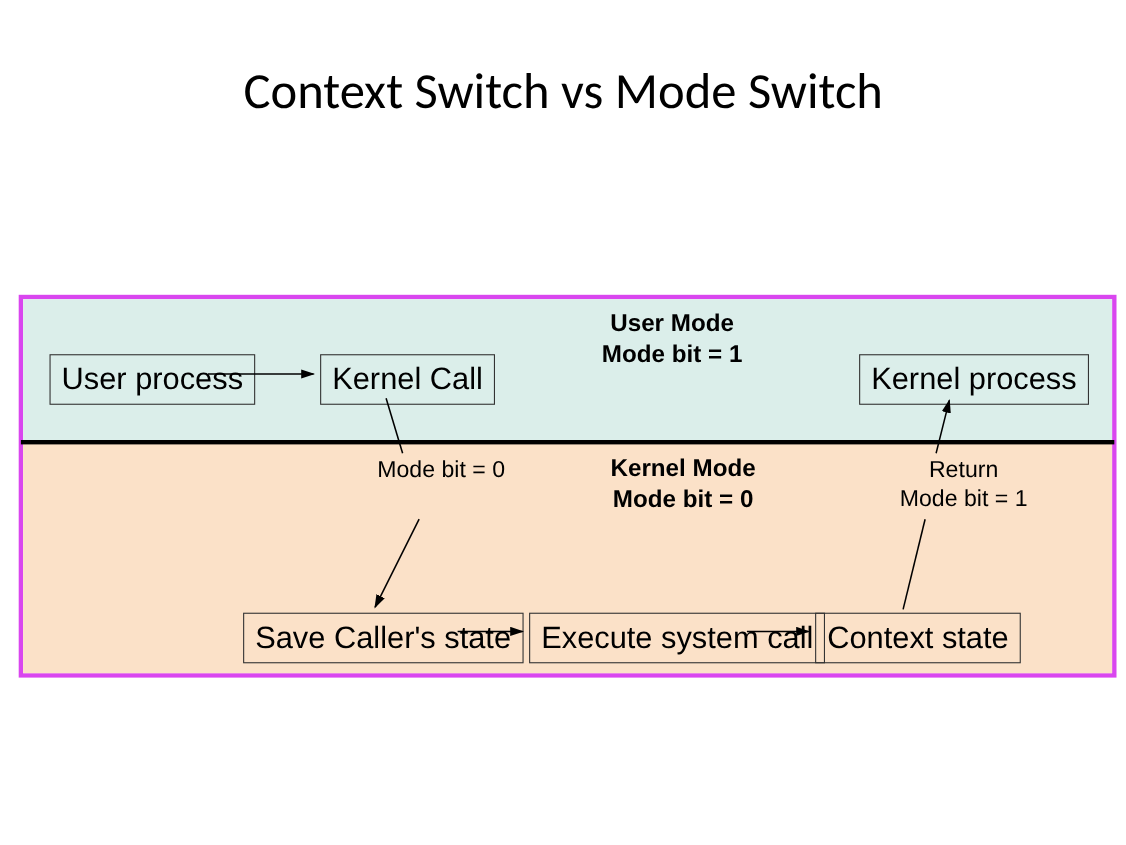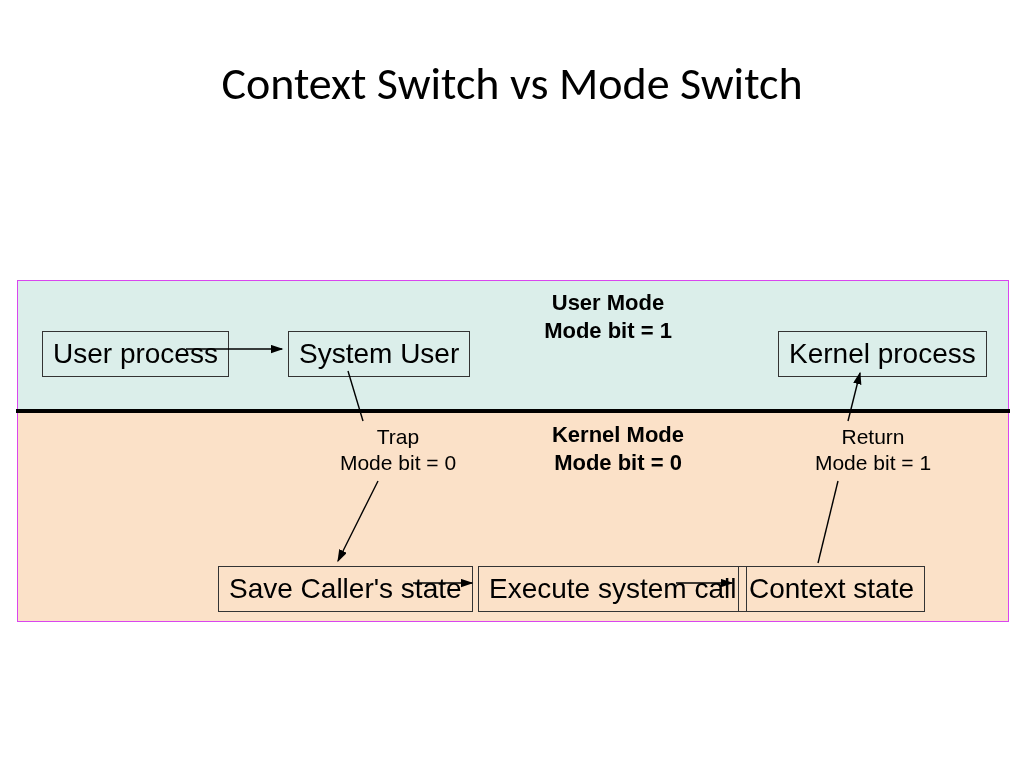--- a/index.html
+++ b/index.html
@@ -1,18 +1,18 @@
 <!DOCTYPE html>
 <html><head>
 <meta charset="utf-8">
 <style>
 html,body{margin:0;padding:0;width:1024px;height:768px;background:#fff;font-family:Arial,Helvetica,sans-serif}
 .slide{position:relative;width:1024px;height:652px}
 .title{position:absolute;left:0;right:0;top:55px;text-align:center;font-family:Calibri,Arial,sans-serif;font-size:46px;font-weight:400;color:#000}
-.diagram{position:absolute;left:17px;top:280px;width:990px;height:340px;border:1px solid #d946ef}
+.diagram{position:absolute;left:17px;top:268px;width:990px;height:340px;border:4px solid #d946ef}
 .user-region{position:absolute;left:0;top:0;width:100%;height:130px;background:#dbeeea}
 .kernel-region{position:absolute;left:0;top:130px;width:100%;height:210px;background:#fbe1c8}
 .divider{position:absolute;left:-2px;top:128px;width:994px;height:4px;background:#000}
 .hdr{position:absolute;font-weight:bold;font-size:22px;color:#000;text-align:center;line-height:1.25}
 .node{position:absolute;border:1px solid #333;background:transparent;padding:6px 10px;font-size:28px;color:#000;white-space:nowrap}
 .lbl{position:absolute;font-size:21px;color:#000;text-align:center;line-height:1.25}
 svg.arrow{position:absolute;overflow:visible;pointer-events:none}
 </style>
 </head>
 <body>
@@ -28,29 +28,28 @@
     <div class="hdr" style="left:480px;top:8px;width:220px">
       <div>User Mode</div>
       <div>Mode bit = 1</div>
     </div>
     <div class="hdr" style="left:490px;top:140px;width:220px">
       <div>Kernel Mode</div>
       <div>Mode bit = 0</div>
     </div>
 
     <div class="node" style="left:24px;top:50px">User process</div>
-    <div class="node" style="left:270px;top:50px">System User</div>
+    <div class="node" style="left:270px;top:50px">Kernel Call</div>
     <div class="node" style="left:760px;top:50px">Kernel process</div>
 
     <div class="node" style="left:460px;top:285px">Execute system call</div>
     <div class="node" style="left:200px;top:285px">Save Caller's state</div>
     <div class="node" style="left:720px;top:285px">Context state</div>
 
     <div class="lbl" style="left:300px;top:143px;width:160px">
-      <div>Trap</div>
       <div>Mode bit = 0</div>
     </div>
     <div class="lbl" style="left:775px;top:143px;width:160px">
       <div>Return</div>
       <div>Mode bit = 1</div>
     </div>
 
     <svg class="arrow" style="left:0;top:0" width="990" height="340">
       <defs>
         <marker id="ah" markerWidth="10" markerHeight="10" refX="8" refY="3" orient="auto" markerUnits="strokeWidth">

